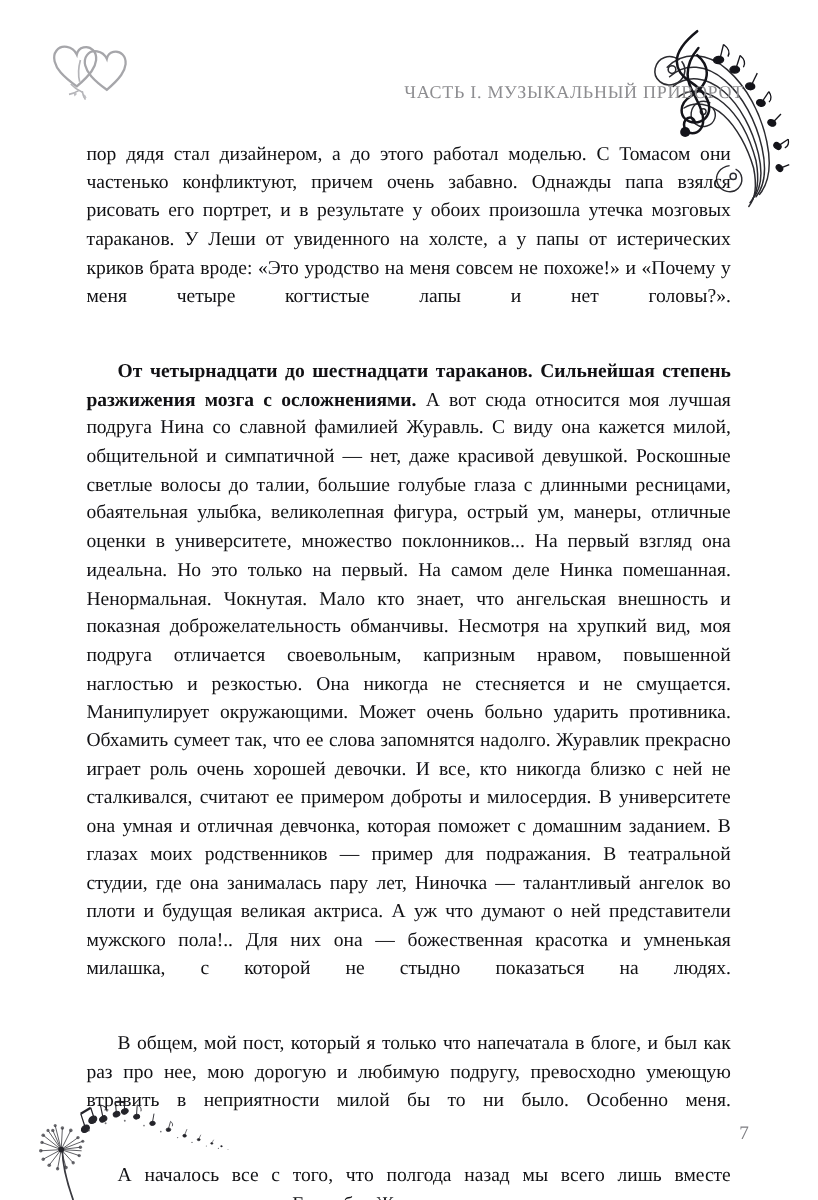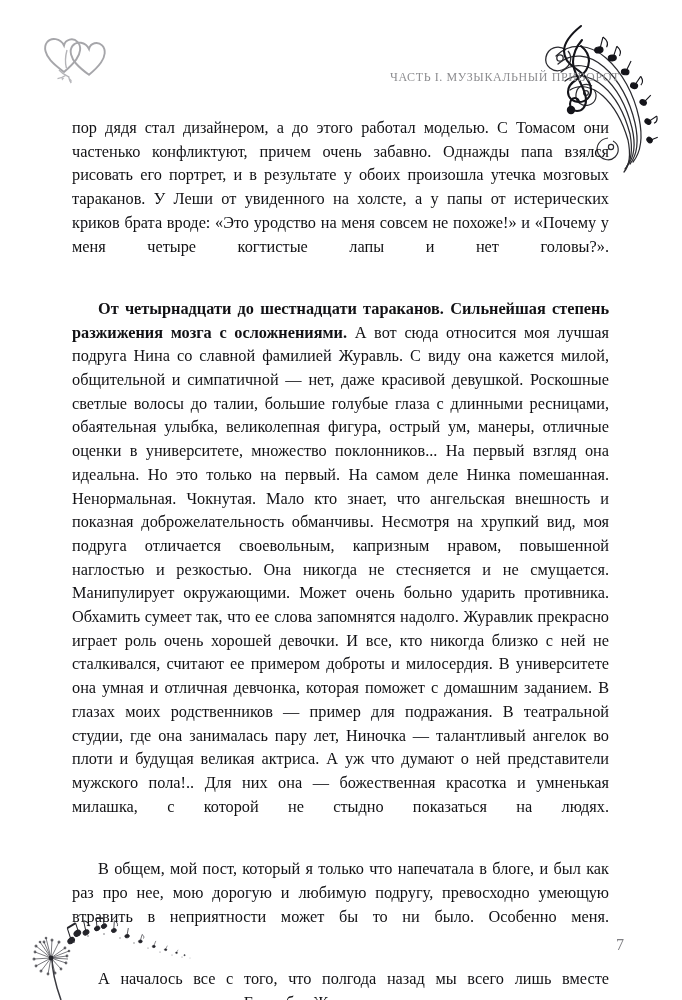--- a/index.html
+++ b/index.html
@@ -39,21 +39,21 @@
 
   
   .running-head {
     position: absolute;
     left: 0;
     right: 58px;
     top: 70px;
     text-align: right;
     padding-right: 4px;
     font-family: "Liberation Serif", "DejaVu Serif", serif;
-    font-size: 12px;
+    font-size: 15px;
     letter-spacing: 0.6px;
     color: #8d8d90;
     white-space: nowrap;
   }
 
   
   .text-block {
     position: absolute;
     left: 57px;
     top: 101px;
@@ -197,21 +197,21 @@
         </g>
       </g>
     </svg>
   </div>
 
   <div class="running-head">ЧАСТЬ I. МУЗЫКАЛЬНЫЙ ПРИВОРОТ</div>
 
   <div class="text-block">
     <p class="para no-indent"><span>пор дядя стал дизайнером, а до этого работал моделью. С Томасом они частенько конфликтуют, причем очень забавно. Однажды папа взялся рисовать его портрет, и в результате у обоих произошла утечка мозговых тараканов. У Леши от увиденного на холсте, а у папы от истерических криков брата вроде: «Это уродство на меня совсем не похоже!» и «Почему у меня четыре когтистые лапы и нет головы?».</span></p>
     <p class="para"><b>От четырнадцати до шестнадцати тараканов. Сильнейшая степень разжижения мозга с осложнениями.</b><span> А вот сюда относится моя лучшая подруга Нина со славной фамилией Журавль. С виду она кажется милой, общительной и симпатичной — нет, даже красивой девушкой. Роскошные светлые волосы до талии, большие голубые глаза с длинными ресницами, обаятельная улыбка, великолепная фигура, острый ум, манеры, отличные оценки в университете, множество поклонников... На первый взгляд она идеальна. Но это только на первый. На самом деле Нинка помешанная. Ненормальная. Чокнутая. Мало кто знает, что ангельская внешность и показная доброжелательность обманчивы. Несмотря на хрупкий вид, моя подруга отличается своевольным, капризным нравом, повышенной наглостью и резкостью. Она никогда не стесняется и не смущается. Манипулирует окружающими. Может очень больно ударить противника. Обхамить сумеет так, что ее слова запомнятся надолго. Журавлик прекрасно играет роль очень хорошей девочки. И все, кто никогда близко с ней не сталкивался, считают ее примером доброты и милосердия. В университете она умная и отличная девчонка, которая поможет с домашним заданием. В глазах моих родственников — пример для подражания. В театральной студии, где она занималась пару лет, Ниночка — талантливый ангелок во плоти и будущая великая актриса. А уж что думают о ней представители мужского пола!.. Для них она — божественная красотка и умненькая милашка, с которой не стыдно показаться на людях.</span></p>
-    <p class="para"><span>В общем, мой пост, который я только что напечатала в блоге, и был как раз про нее, мою дорогую и любимую подругу, превосходно умеющую втравить в неприятности может бы то ни было. Особенно меня.</span></p>
+    <p class="para"><span>В общем, мой пост, который я только что напечатала в блоге, и был как раз про нее, мою дорогую и любимую подругу, превосходно умеющую втравить в неприятности милой бы то ни было. Особенно меня.</span></p>
     <p class="para"><span>А началось все с того, что полгода назад мы всего лишь вместе посмотрели телевизор. Если бы Журавль тогда не щелкала пультом, как дятел клювом по дереву, а спокойно бы дожидалась начала своих любимых ужастиков, то ничего бы, может быть, и не произошло... Впрочем, расскажу все по порядку.</span></p>
 
   </div>
 
   <div class="dandelion-ornament">
     <svg viewBox="0 0 190 88" width="190" height="88" aria-hidden="true">
 
       <path d="M30 46c0 14 4 28 9 42" fill="none" stroke="#3a3a40" stroke-width="1.5"></path>
 
       <g stroke="#3a3a40" stroke-width="0.75" fill="none" opacity="0.9">

